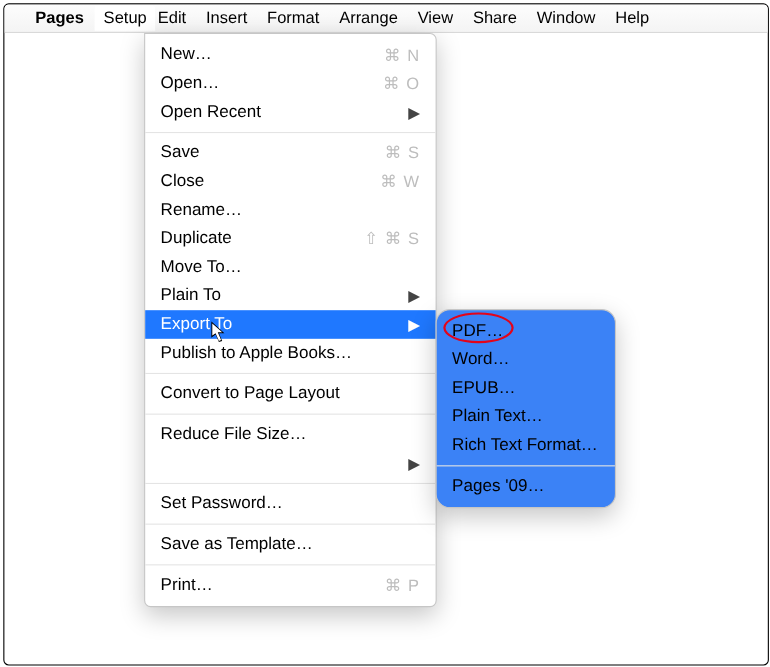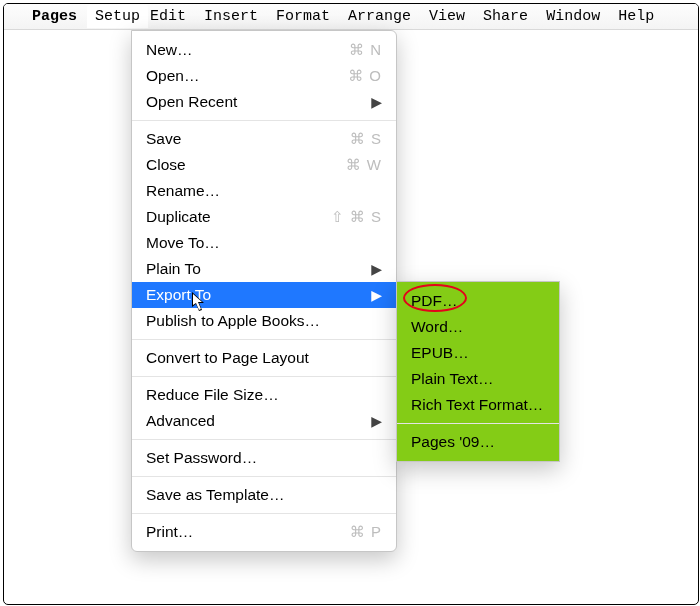--- a/index.html
+++ b/index.html
@@ -2,39 +2,39 @@
 <html><head>
 <meta charset="utf-8">
 <style>
   html,body{margin:0;padding:0;width:700px;height:606px;background:#fff;
     font-family:-apple-system,"Helvetica Neue",Helvetica,Arial,sans-serif;
     font-size:15.5px;color:#000;-webkit-font-smoothing:antialiased;}
   .frame{position:absolute;left:3px;top:3px;width:694px;height:600px;
     border:1px solid #000;border-radius:5px;overflow:hidden;background:#fff;}
   .menubar{height:25px;background:linear-gradient(#fdfdfd,#f4f4f4);
     border-bottom:1px solid #d9d9d9;display:flex;align-items:center;
-    padding-left:14px;font-size:15px;font-family:Liberation Mono, monospace;}
+    padding-left:14px;font-size:15px;}
   .menubar .apple{font-size:17px;margin-right:14px;}
   .menubar .mi{margin-right:18px;cursor:default;}
   .menubar .mi.bold{font-weight:700;}
   .menubar .mi.open{background:#fff;padding:3px 8px;margin-right:2px;
     margin-left:-8px;border-radius:3px 3px 0 0;}
   .dropdown{position:absolute;left:127px;top:26px;width:264px;background:#fff;
     border:1px solid #c6c6c6;border-radius:0 6px 6px 6px;padding:6px 0;
     box-shadow:0 8px 22px rgba(0,0,0,.22);}
   .item{display:flex;align-items:center;height:26px;padding:0 14px;
     cursor:default;justify-content:center;}
   .item.hi{background:#1f78ff;color:#fff;gap:33px;}
   .item .lbl{flex:1;}
   .item .sc{color:#bdbdbd;font-size:15px;letter-spacing:1px;}
   .item .chev{color:#444;font-size:14px;margin-left:auto;}
   .item.hi .chev{color:#fff;}
   .sep{height:1px;background:#e4e4e4;margin:5px 0;}
-  .submenu{position:absolute;left:392px;top:277px;width:162px;background:#84cc16;
-    border:1px solid #c6c6c6;border-radius:0;padding:6px 0;
+  .submenu{position:absolute;left:392px;top:277px;width:162px;background:#3b82f6;
+    border:1px solid #c6c6c6;border-radius:13px;padding:6px 0;
     box-shadow:0 8px 22px rgba(0,0,0,.22);}
   .sitem{height:26px;display:flex;align-items:center;padding:0 14px;
     cursor:default;}
   .ssep{height:1px;background:#e4e4e4;margin:5px 0;}
   .redring{position:absolute;border:2.5px solid #e3041a;border-radius:50%;
     width:60px;height:24px;pointer-events:none;}
   .cursor{position:absolute;width:15px;height:21px;pointer-events:none;}
   .cursor svg{display:block;}
 </style>
 </head>
@@ -101,21 +101,20 @@
       </div>
     <div class="sep"></div>
     <div class="item">
         <span class="lbl">Convert to Page Layout</span>
       </div>
     <div class="sep"></div>
     <div class="item">
         <span class="lbl">Reduce File Size…</span>
       </div>
     <div class="item">
-        <span class="lbl">Advanced</span>
         <span class="chev">▶</span>
       </div>
     <div class="sep"></div>
     <div class="item">
         <span class="lbl">Set Password…</span>
       </div>
     <div class="sep"></div>
     <div class="item">
         <span class="lbl">Save as Template…</span>
       </div>

